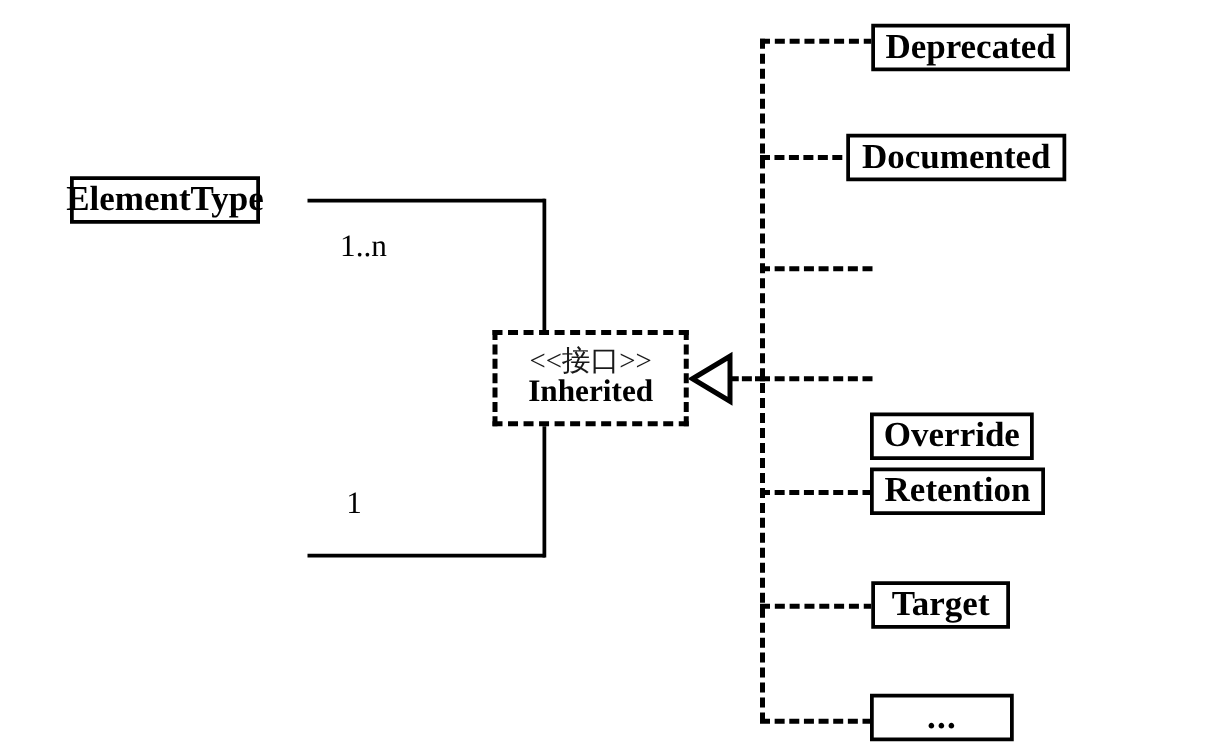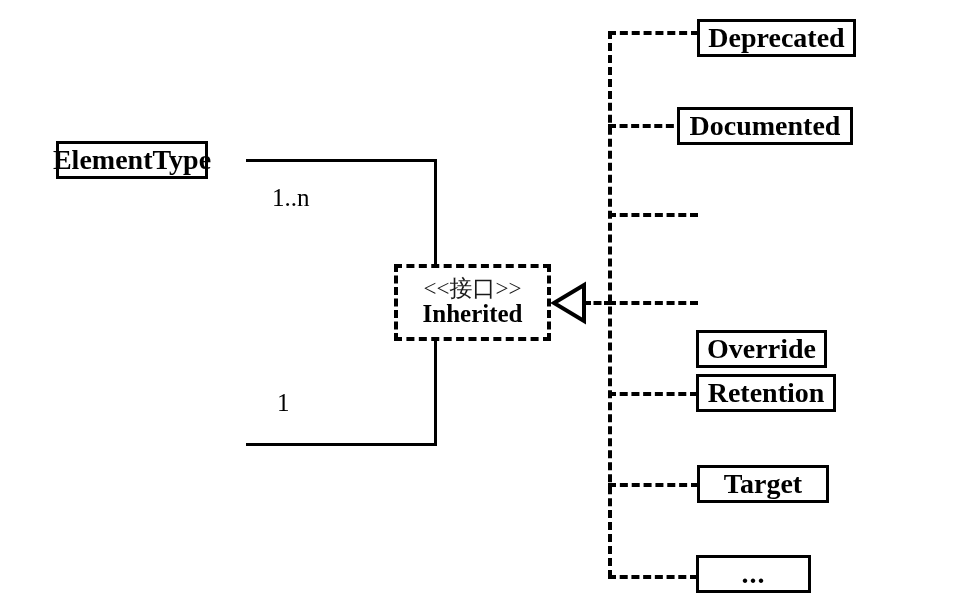--- a/index.html
+++ b/index.html
@@ -165,21 +165,21 @@
 
 
   <div class="node" style="left:696px; top:285px; width:131px; height:38px;margin-top:45px;">
     <span>Override</span>
   </div>
 
   <div class="node" style="left:696px; top:374px; width:140px; height:38px;">
     <span>Retention</span>
   </div>
 
-  <div class="node" style="left:697px; top:465px; width:132px; height:38px;text-align:right;">
+  <div class="node" style="left:697px; top:465px; width:111px; height:38px;text-align:right;">
     <span>Target</span>
   </div>
 
   <div class="node ellipsis" style="left:696px; top:555px; width:115px; height:38px;">
     <span>...</span>
   </div>
 
 </div>
 
 </body></html>

